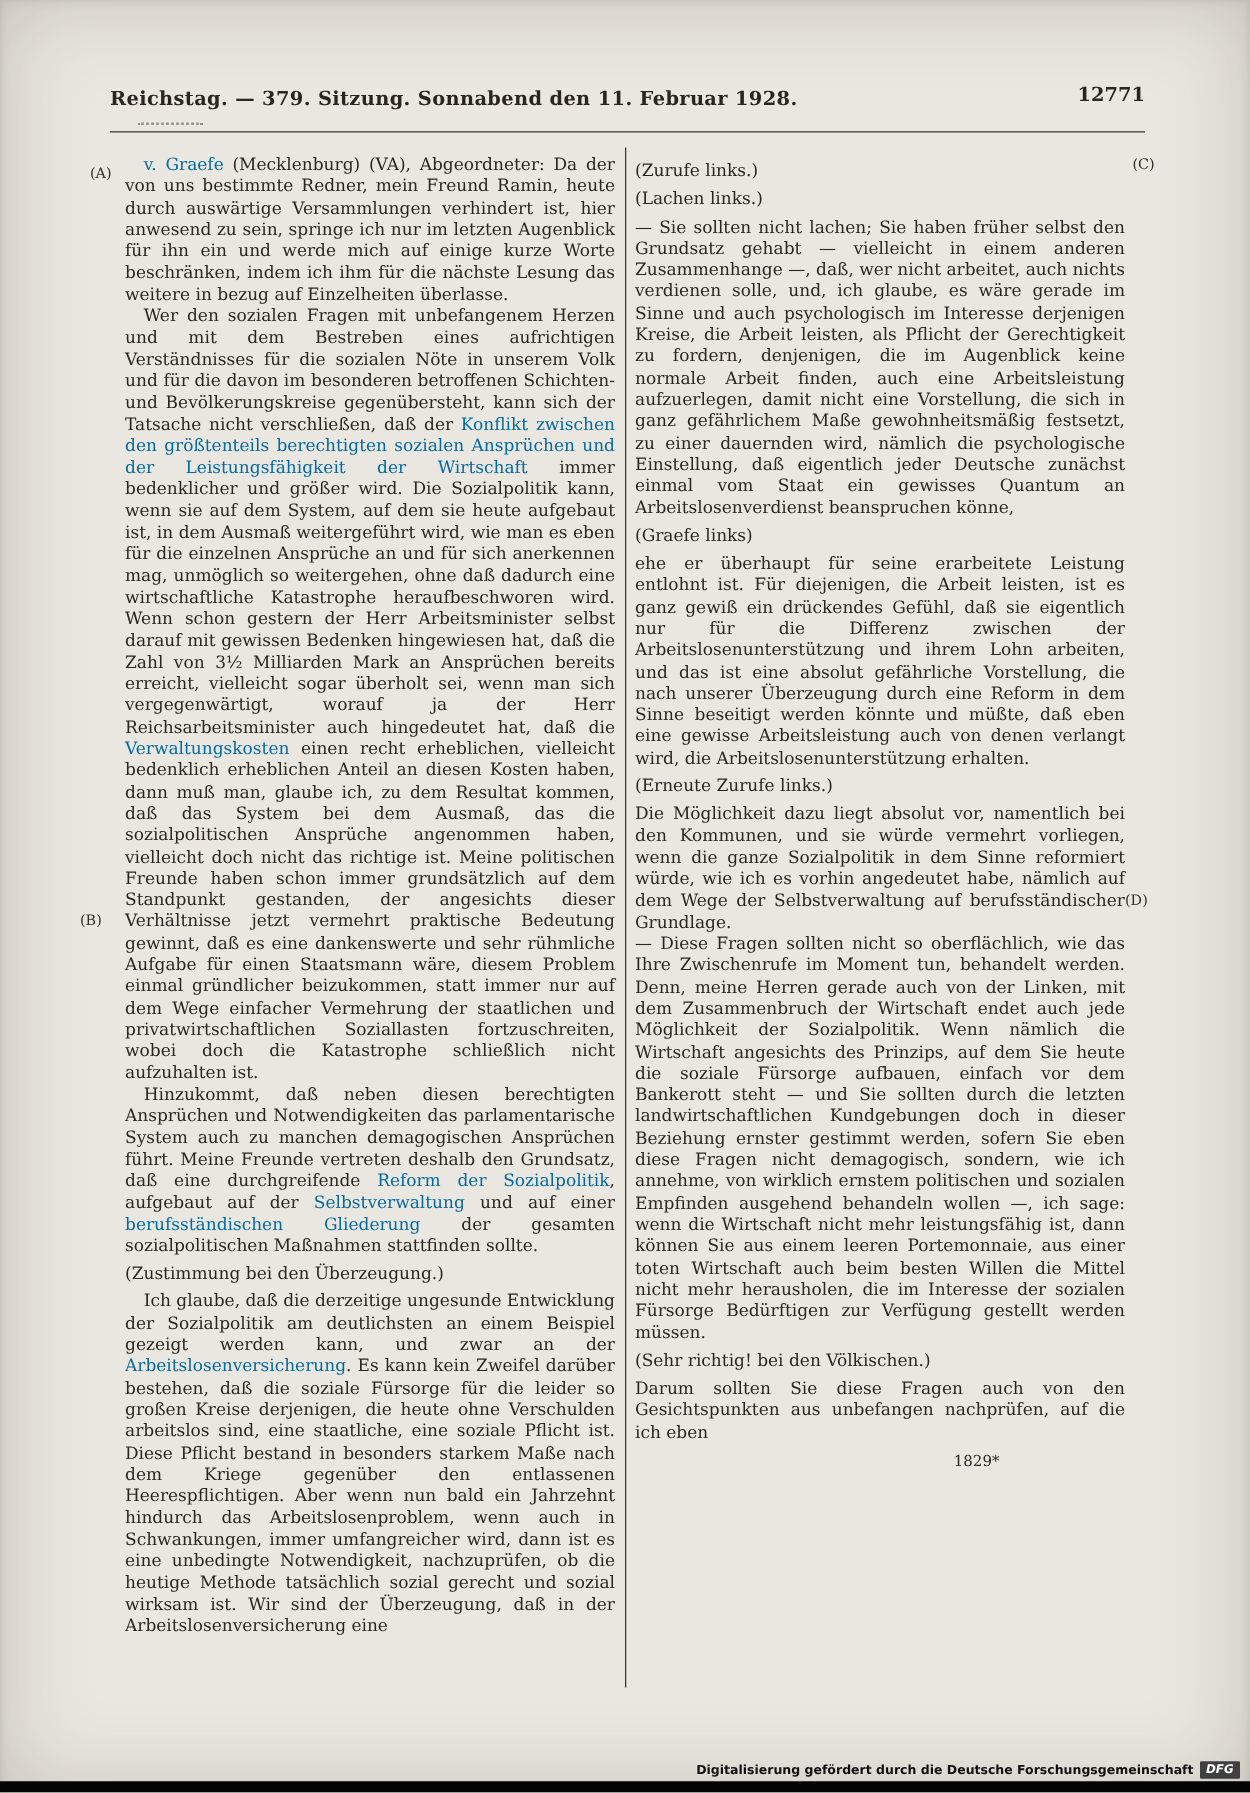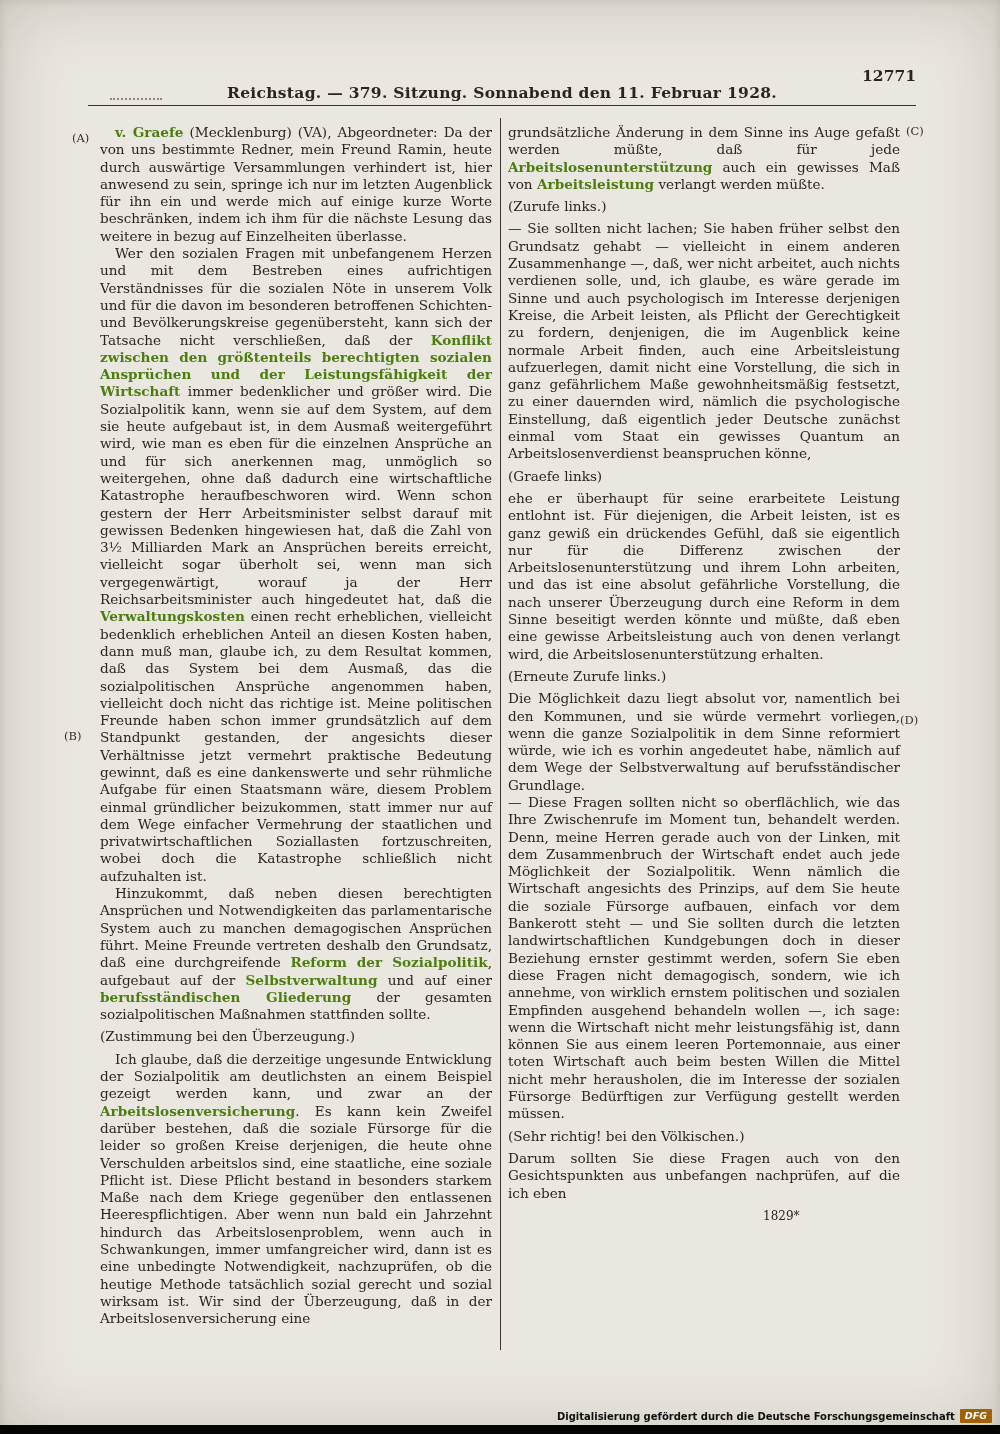--- a/index.html
+++ b/index.html
@@ -5,51 +5,51 @@
   html,body{margin:0;padding:0;}
   body{
     width:1000px;height:1434px;position:relative;overflow:hidden;
     background:#eae7e0;color:#2b261d;
     font-family:"DejaVu Serif", serif;
   }
   .page-surface{position:absolute;inset:0;
     box-shadow:inset 0 0 70px rgba(70,58,42,.22), inset 0 0 8px rgba(70,58,42,.15);
     pointer-events:none;}
   
-  .header-title{position:absolute;top:83px;left:88px;width:828px;text-align:center;
+  .header-title{position:absolute;top:69px;left:88px;width:828px;
     font-size:15.5px;font-weight:bold;letter-spacing:.3px;}
   .page-number{position:absolute;top:66px;right:84px;font-size:15.5px;font-weight:bold;}
   .header-rule{position:absolute;top:105px;left:88px;width:828px;height:0;
     border-top:1.6px solid #39332a;}
   .scan-artifact{position:absolute;top:98px;left:110px;width:52px;height:0;
     border-top:2px dotted #7a7466;opacity:.8;}
   
   .column{position:absolute;top:124px;width:392px;
     font-size:13.6px;line-height:17.3px;text-align:justify;
     hyphens:auto;-webkit-hyphens:auto;}
   .column-left{left:100px;}
   .column-right{left:508px;}
   .column-divider{position:absolute;top:118px;left:500px;width:1.4px;height:1232px;
     background:#39332a;}
   .paragraph{margin:0;}
   .paragraph.indent{text-indent:15px;}
-  .paragraph b{font-weight:bold;color:#4d7c0f;}
+  .paragraph b{font-weight:normal;color:#0369a1;}
   .interjection{text-align:left;margin:5px 0;text-indent:0;}
   .catchword{text-align:left;padding-left:255px;margin-top:6px;font-size:12px;}
   
   .margin-label{position:absolute;font-size:11.5px;color:#363024;}
   .ml-a{left:72px;top:131px;}
   .ml-b{left:64px;top:729px;}
   .ml-c{left:906px;top:124px;}
   .ml-d{left:900px;top:713px;}
   
   .footer-row{position:absolute;right:8px;bottom:11px;display:flex;align-items:center;gap:5px;margin-top:31px;}
   .footer-credit{font-family:"DejaVu Sans", sans-serif;font-size:10px;font-weight:bold;color:#101010;}
   .dfg-logo{font-family:"DejaVu Sans", sans-serif;font-size:9.5px;font-weight:bold;
-    font-style:italic;color:#ffffff;background:#a16207;padding:1px 5px 2px 5px;border-radius:1px;}
+    font-style:italic;color:#ffffff;background:#404040;padding:1px 5px 2px 5px;border-radius:1px;}
   .black-bar{position:absolute;left:0;right:0;bottom:0;height:9px;background:#040404;}
 </style>
 </head>
 <body>
 
 <div class="page-surface"></div>
 
 <div class="header-title">Reichstag. — 379. Sitzung. Sonnabend den 11. Februar 1928.</div>
 <div class="page-number">12771</div>
 <div class="header-rule"></div>
@@ -62,22 +62,22 @@
 
 <div class="column column-left">
     <div class="paragraph indent"><b>v. Graefe</b> (Mecklenburg) (VA), Abgeordneter: Da der von uns bestimmte Redner, mein Freund Ramin, heute durch auswärtige Versammlungen verhindert ist, hier anwesend zu sein, springe ich nur im letzten Augenblick für ihn ein und werde mich auf einige kurze Worte beschränken, indem ich ihm für die nächste Lesung das weitere in bezug auf Einzelheiten überlasse.</div>
     <div class="paragraph indent">Wer den sozialen Fragen mit unbefangenem Herzen und mit dem Bestreben eines aufrichtigen Verständnisses für die sozialen Nöte in unserem Volk und für die davon im besonderen betroffenen Schichten- und Bevölkerungskreise gegenübersteht, kann sich der Tatsache nicht verschließen, daß der <b>Konflikt zwischen den größtenteils berechtigten sozialen Ansprüchen und der Leistungsfähigkeit der Wirtschaft</b> immer bedenklicher und größer wird. Die Sozialpolitik kann, wenn sie auf dem System, auf dem sie heute aufgebaut ist, in dem Ausmaß weitergeführt wird, wie man es eben für die einzelnen Ansprüche an und für sich anerkennen mag, unmöglich so weitergehen, ohne daß dadurch eine wirtschaftliche Katastrophe heraufbeschworen wird. Wenn schon gestern der Herr Arbeitsminister selbst darauf mit gewissen Bedenken hingewiesen hat, daß die Zahl von 3½ Milliarden Mark an Ansprüchen bereits erreicht, vielleicht sogar überholt sei, wenn man sich vergegenwärtigt, worauf ja der Herr Reichsarbeitsminister auch hingedeutet hat, daß die <b>Verwaltungskosten</b> einen recht erheblichen, vielleicht bedenklich erheblichen Anteil an diesen Kosten haben, dann muß man, glaube ich, zu dem Resultat kommen, daß das System bei dem Ausmaß, das die sozialpolitischen Ansprüche angenommen haben, vielleicht doch nicht das richtige ist. Meine politischen Freunde haben schon immer grundsätzlich auf dem Standpunkt gestanden, der angesichts dieser Verhältnisse jetzt vermehrt praktische Bedeutung gewinnt, daß es eine dankenswerte und sehr rühmliche Aufgabe für einen Staatsmann wäre, diesem Problem einmal gründlicher beizukommen, statt immer nur auf dem Wege einfacher Vermehrung der staatlichen und privatwirtschaftlichen Soziallasten fortzuschreiten, wobei doch die Katastrophe schließlich nicht aufzuhalten ist.</div>
     <div class="paragraph indent">Hinzukommt, daß neben diesen berechtigten Ansprüchen und Notwendigkeiten das parlamentarische System auch zu manchen demagogischen Ansprüchen führt. Meine Freunde vertreten deshalb den Grundsatz, daß eine durchgreifende <b>Reform der Sozialpolitik</b>, aufgebaut auf der <b>Selbstverwaltung</b> und auf einer <b>berufsständischen Gliederung</b> der gesamten sozialpolitischen Maßnahmen stattfinden sollte.</div>
     <div class="interjection">(Zustimmung bei den Überzeugung.)</div>
     <div class="paragraph indent">Ich glaube, daß die derzeitige ungesunde Entwicklung der Sozialpolitik am deutlichsten an einem Beispiel gezeigt werden kann, und zwar an der <b>Arbeitslosenversicherung</b>. Es kann kein Zweifel darüber bestehen, daß die soziale Fürsorge für die leider so großen Kreise derjenigen, die heute ohne Verschulden arbeitslos sind, eine staatliche, eine soziale Pflicht ist. Diese Pflicht bestand in besonders starkem Maße nach dem Kriege gegenüber den entlassenen Heerespflichtigen. Aber wenn nun bald ein Jahrzehnt hindurch das Arbeitslosenproblem, wenn auch in Schwankungen, immer umfangreicher wird, dann ist es eine unbedingte Notwendigkeit, nachzuprüfen, ob die heutige Methode tatsächlich sozial gerecht und sozial wirksam ist. Wir sind der Überzeugung, daß in der Arbeitslosenversicherung eine</div>
   </div>
 <div class="column-divider"></div>
 <div class="column column-right">
-    <div class="paragraph">grundsätzliche Änderung in dem Sinne ins Auge gefaßt werden müßte, daß für jede <b>Arbeitslosenunterstützung</b> auch ein gewisses Maß von <b>Arbeitsleistung</b> verlangt werden müßte.</div>
     <div class="interjection">(Zurufe links.)</div>
+    <div class="interjection">(Lachen links.)</div>
     <div class="paragraph">— Sie sollten nicht lachen; Sie haben früher selbst den Grundsatz gehabt — vielleicht in einem anderen Zusammenhange —, daß, wer nicht arbeitet, auch nichts verdienen solle, und, ich glaube, es wäre gerade im Sinne und auch psychologisch im Interesse derjenigen Kreise, die Arbeit leisten, als Pflicht der Gerechtigkeit zu fordern, denjenigen, die im Augenblick keine normale Arbeit finden, auch eine Arbeitsleistung aufzuerlegen, damit nicht eine Vorstellung, die sich in ganz gefährlichem Maße gewohnheitsmäßig festsetzt, zu einer dauernden wird, nämlich die psychologische Einstellung, daß eigentlich jeder Deutsche zunächst einmal vom Staat ein gewisses Quantum an Arbeitslosenverdienst beanspruchen könne,</div>
     <div class="interjection">(Graefe links)</div>
     <div class="paragraph">ehe er überhaupt für seine erarbeitete Leistung entlohnt ist. Für diejenigen, die Arbeit leisten, ist es ganz gewiß ein drückendes Gefühl, daß sie eigentlich nur für die Differenz zwischen der Arbeitslosenunterstützung und ihrem Lohn arbeiten, und das ist eine absolut gefährliche Vorstellung, die nach unserer Überzeugung durch eine Reform in dem Sinne beseitigt werden könnte und müßte, daß eben eine gewisse Arbeitsleistung auch von denen verlangt wird, die Arbeitslosenunterstützung erhalten.</div>
     <div class="interjection">(Erneute Zurufe links.)</div>
     <div class="paragraph">Die Möglichkeit dazu liegt absolut vor, namentlich bei den Kommunen, und sie würde vermehrt vorliegen, wenn die ganze Sozialpolitik in dem Sinne reformiert würde, wie ich es vorhin angedeutet habe, nämlich auf dem Wege der Selbstverwaltung auf berufsständischer Grundlage.</div>
     <div class="paragraph">— Diese Fragen sollten nicht so oberflächlich, wie das Ihre Zwischenrufe im Moment tun, behandelt werden. Denn, meine Herren gerade auch von der Linken, mit dem Zusammenbruch der Wirtschaft endet auch jede Möglichkeit der Sozialpolitik. Wenn nämlich die Wirtschaft angesichts des Prinzips, auf dem Sie heute die soziale Fürsorge aufbauen, einfach vor dem Bankerott steht — und Sie sollten durch die letzten landwirtschaftlichen Kundgebungen doch in dieser Beziehung ernster gestimmt werden, sofern Sie eben diese Fragen nicht demagogisch, sondern, wie ich annehme, von wirklich ernstem politischen und sozialen Empfinden ausgehend behandeln wollen —, ich sage: wenn die Wirtschaft nicht mehr leistungsfähig ist, dann können Sie aus einem leeren Portemonnaie, aus einer toten Wirtschaft auch beim besten Willen die Mittel nicht mehr herausholen, die im Interesse der sozialen Fürsorge Bedürftigen zur Verfügung gestellt werden müssen.</div>
     <div class="interjection">(Sehr richtig! bei den Völkischen.)</div>
     <div class="paragraph">Darum sollten Sie diese Fragen auch von den Gesichtspunkten aus unbefangen nachprüfen, auf die ich eben</div>
     <div class="catchword">1829*</div>
   </div>

